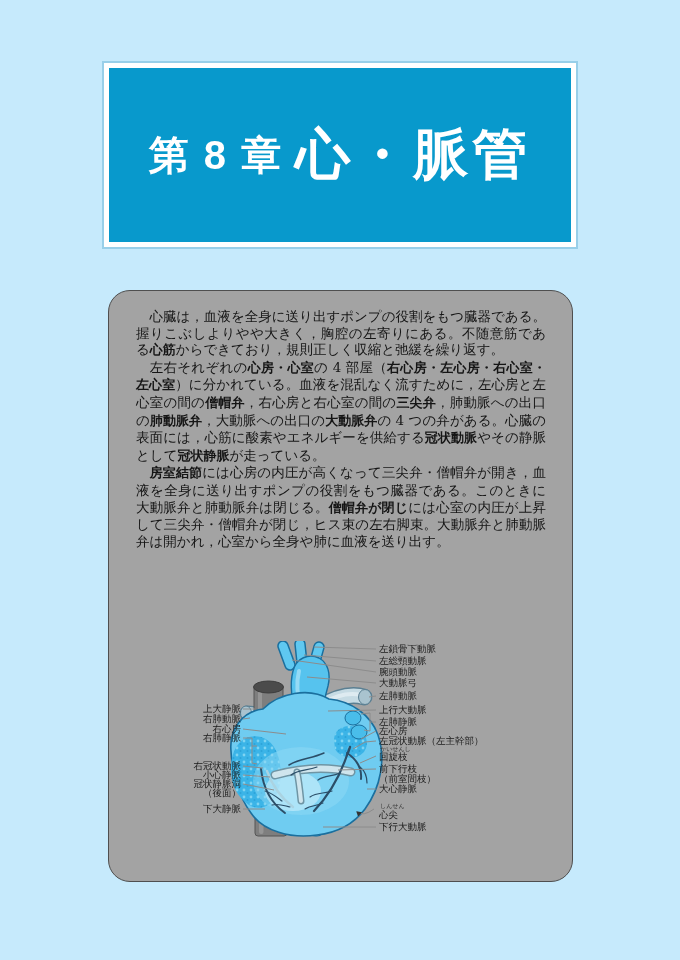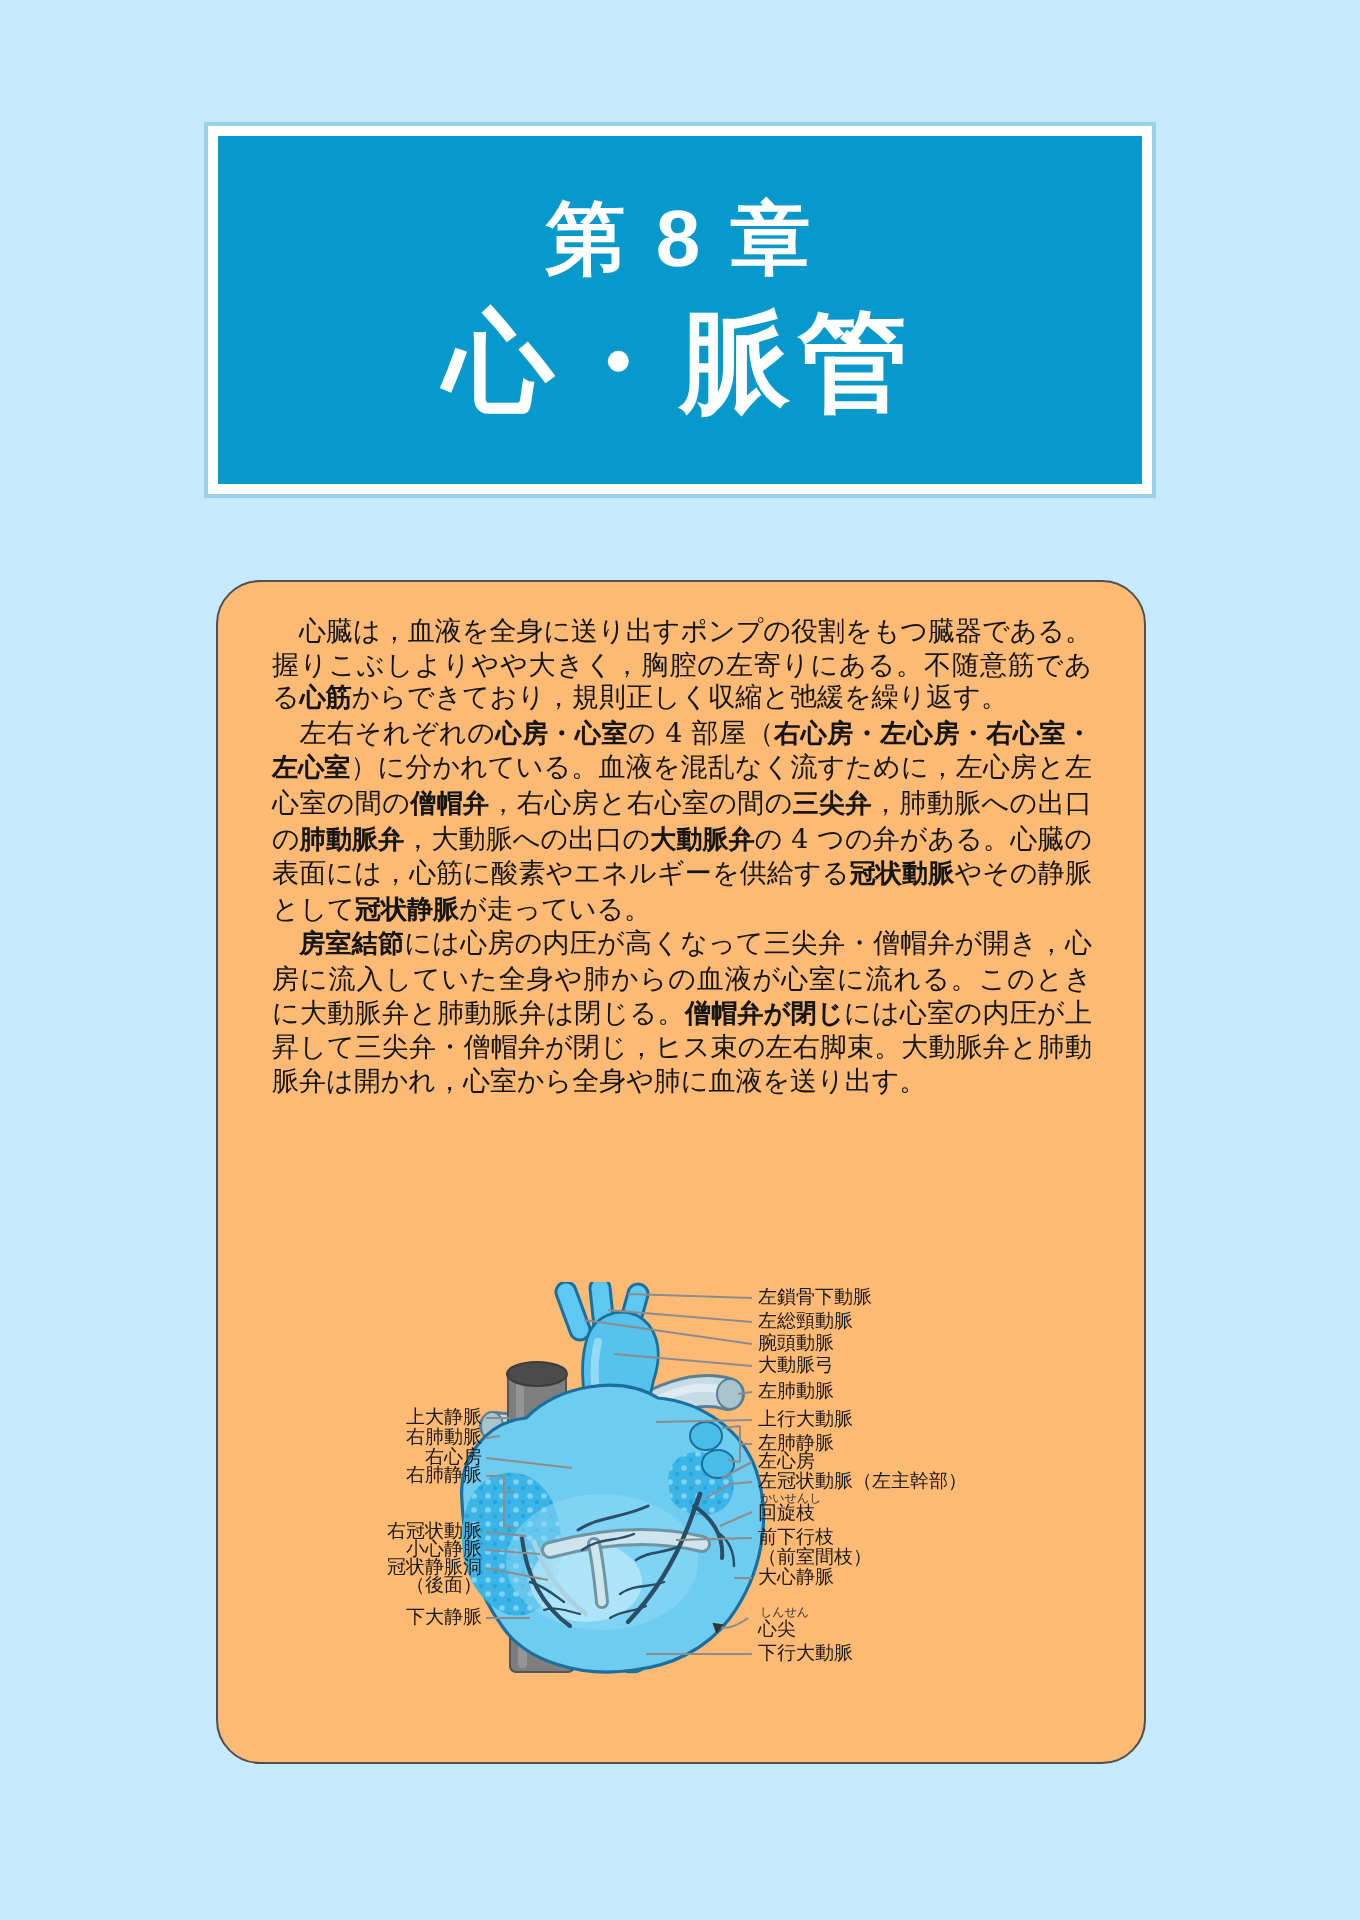--- a/index.html
+++ b/index.html
@@ -10,36 +10,36 @@
     overflow:hidden;
     font-family:"Liberation Sans","DejaVu Sans",sans-serif;
   }
   
   .banner{
     position:absolute;left:104px;top:63px;width:472px;height:184px;
     box-sizing:border-box;
     background:#0899cc;
     border:5px solid #ffffff;
     box-shadow:0 0 0 2px #98cfe9;
-    display:flex;flex-direction:column;align-items:center;justify-content:center;
+    display:flex;align-items:center;justify-content:center;
     gap:12px;
   }
   .banner .chapter{
     color:#ffffff;font-weight:bold;font-size:40px;line-height:1.05;
     letter-spacing:2px;
   }
   .banner .title{
     color:#ffffff;font-weight:bold;font-size:55px;line-height:1.05;
     letter-spacing:4px;
   }
   
   .content-box{
     position:absolute;left:108px;top:290px;width:465px;height:592px;
     box-sizing:border-box;
-    background:#fdba74;
+    background:#a3a3a3;
     border:1.5px solid #4f4f4f;
     border-radius:22px;
     padding:17px 26px 0 27px;
   }
   .para{
     margin:0;
     font-family:"DejaVu Serif","Liberation Serif",serif;
     font-size:13.5px;line-height:16.6px;
     color:#151515;
     text-align:justify;
@@ -66,21 +66,21 @@
 <div class="page">
 
   <div class="banner">
     <div class="chapter">第 8 章</div>
     <div class="title">心・脈管</div>
   </div>
 
   <div class="content-box">
     <p class="para"><span>　心臓は，血液を全身に送り出すポンプの役割をもつ臓器である。握りこぶしよりやや大きく，胸腔の左寄りにある。不随意筋である</span><span class="b">心筋</span><span>からできており，規則正しく収縮と弛緩を繰り返す。</span></p>
     <p class="para"><span>　左右それぞれの</span><span class="b">心房・心室</span><span>の 4 部屋（</span><span class="b">右心房・左心房・右心室・左心室</span><span>）に分かれている。血液を混乱なく流すために，左心房と左心室の間の</span><span class="b">僧帽弁</span><span>，右心房と右心室の間の</span><span class="b">三尖弁</span><span>，肺動脈への出口の</span><span class="b">肺動脈弁</span><span>，大動脈への出口の</span><span class="b">大動脈弁</span><span>の 4 つの弁がある。心臓の表面には，心筋に酸素やエネルギーを供給する</span><span class="b">冠状動脈</span><span>やその静脈として</span><span class="b">冠状静脈</span><span>が走っている。</span></p>
-    <p class="para"><span>　</span><span class="b">房室結節</span><span>には心房の内圧が高くなって三尖弁・僧帽弁が開き，心房に流入していた全身や肺からの血液が心室に流れる。このときに大動脈弁と肺動脈弁は閉じる。</span><span class="b">僧帽弁が閉じ</span><span>には心室の内圧が上昇して三尖弁・僧帽弁が閉じ，ヒス束の左右脚束。大動脈弁と肺動脈弁は開かれ，心室から全身や肺に血液を送り出す。</span></p>
+    <p class="para"><span>　</span><span class="b">房室結節</span><span>には心房の内圧が高くなって三尖弁・僧帽弁が開き，血液を全身に送り出すポンプの役割をもつ臓器である。このときに大動脈弁と肺動脈弁は閉じる。</span><span class="b">僧帽弁が閉じ</span><span>には心室の内圧が上昇して三尖弁・僧帽弁が閉じ，ヒス束の左右脚束。大動脈弁と肺動脈弁は開かれ，心室から全身や肺に血液を送り出す。</span></p>
 
     <svg class="diagram" viewBox="0 0 390 200">
       <defs>
         <pattern id="dots" patternUnits="userSpaceOnUse" width="7" height="7">
           <circle cx="2" cy="2" r="1.4" fill="#7fd4f2"></circle>
           <circle cx="5.5" cy="5" r="1.1" fill="#2ba4da"></circle>
         </pattern>
         <marker id="ah" markerWidth="6" markerHeight="6" refX="4" refY="3" orient="auto">
           <path d="M0 0 L5 3 L0 6 Z" fill="#333"></path>
         </marker>

